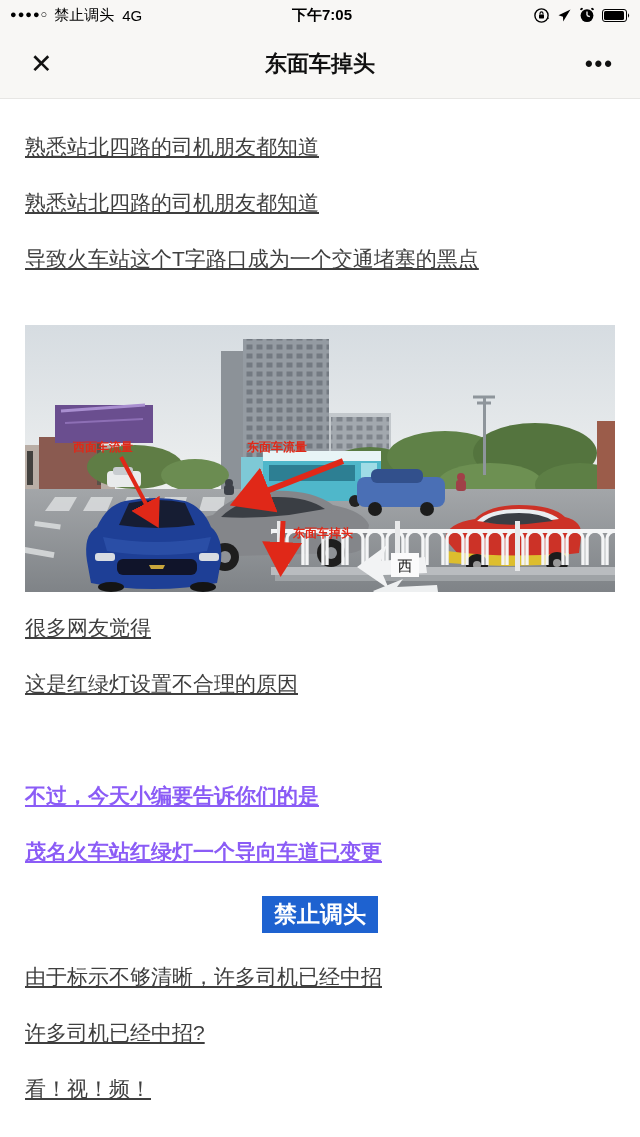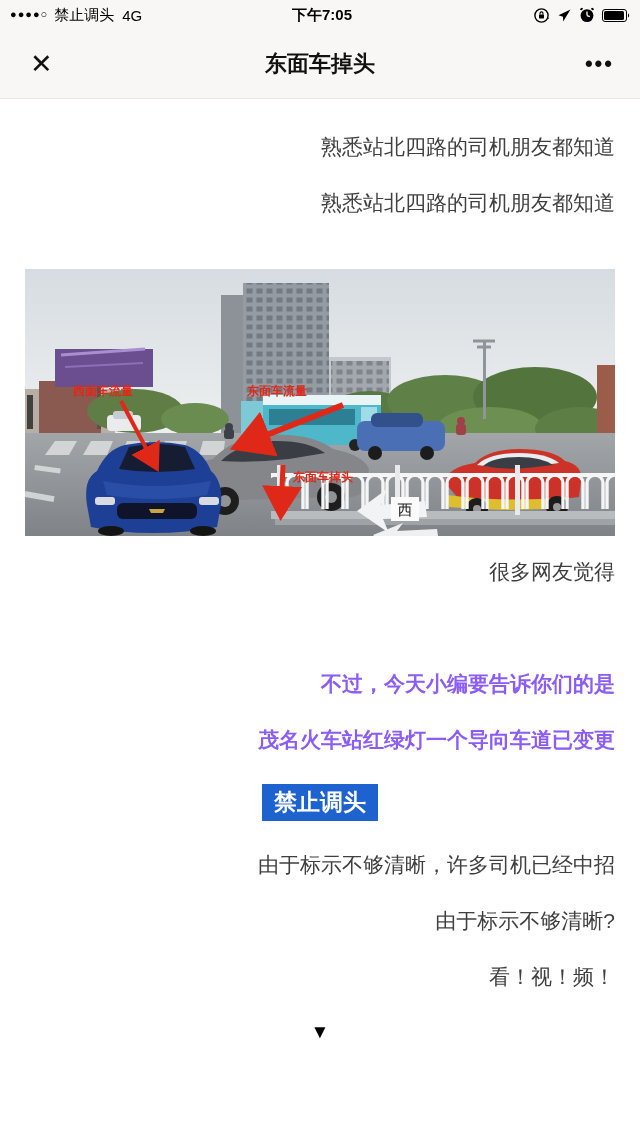--- a/index.html
+++ b/index.html
@@ -40,22 +40,22 @@
     font-size:22px; font-weight:bold; color:#111; pointer-events:none;
   }
   .nav-more {
     margin-left:auto; padding-right:26px; border:none; background:none; cursor:pointer;
     font-size:22px; font-weight:bold; color:#111; letter-spacing:2px; line-height:1;
     font-family:"Liberation Sans","DejaVu Sans",sans-serif;
   }
   
   .article { background:#fff; }
   .para {
-    text-align:right; font-size:21px; line-height:24px;
-    color:#3f3f3f; margin:32px 25px;
+    text-align:left; font-size:21px; line-height:24px;
+    color:#3f3f3f; margin:32px 25px;text-decoration:underline;
   }
   .para.accent { color:#8b5cf6; font-weight:bold; }
   .para.first { margin-top:36px; }
   .para.gap-before { margin-top:88px; }
   .badge-line { text-align:center; margin:32px 25px; }
   .badge {
     display:inline-block; background:#1e62d0; color:#fff;
     font-size:23px; font-weight:bold; padding:5px 12px 6px; line-height:1.15;
   }
   .more-indicator { text-align:center; font-size:19px; color:#000; margin:30px 0 12px; }
@@ -112,20 +112,21 @@
   <div class="nav-title">东面车掉头</div>
   <button class="nav-more">
     <span>•••</span>
   </button>
 </div>
 
 <div class="article">
 
   <p class="para first">熟悉站北四路的司机朋友都知道</p>
   <p class="para">熟悉站北四路的司机朋友都知道</p>
+  <p class="para">导致火车站这个T字路口成为一个交通堵塞的黑点</p>
 
   <div class="photo-wrap">
     <svg width="590" height="267" viewBox="0 0 590 267">
       <defs>
         <linearGradient id="sky" x1="0" y1="0" x2="0" y2="1">
           <stop offset="0" stop-color="#d6dce1"></stop>
           <stop offset="1" stop-color="#eef0f0"></stop>
         </linearGradient>
         <linearGradient id="road" x1="0" y1="0" x2="0" y2="1">
           <stop offset="0" stop-color="#a3a6a9"></stop>
@@ -277,27 +278,28 @@
         <line x1="96" y1="132" x2="130" y2="196" stroke="#e02818" stroke-width="4" marker-end="url(#ah)"></line>
         <text x="222" y="126" font-size="12" fill="#e02818">东面车流量</text>
         <line x1="318" y1="136" x2="216" y2="176" stroke="#e02818" stroke-width="6" marker-end="url(#ah)"></line>
         <text x="268" y="212" font-size="12" fill="#e02818">东面车掉头</text>
         <line x1="258" y1="196" x2="256" y2="242" stroke="#e02818" stroke-width="5" marker-end="url(#ah)"></line>
       </g>
     </svg>
   </div>
 
   <p class="para" style="margin-top:24px">很多网友觉得</p>
+  <p class="para">这是红绿灯设置不合理的原因</p>
 
   <p class="para accent gap-before">不过，今天小编要告诉你们的是</p>
   <p class="para accent">茂名火车站红绿灯一个导向车道已变更</p>
 
   <div class="badge-line">
     <span class="badge">禁止调头</span>
   </div>
 
   <p class="para">由于标示不够清晰，许多司机已经中招</p>
-  <p class="para">由于标示不够清晰?</p>
+  <p class="para">许多司机已经中招?</p>
   <p class="para">看！视！频！</p>
 
   <div class="more-indicator">▼</div>
 
 </div>
 
 </body></html>

